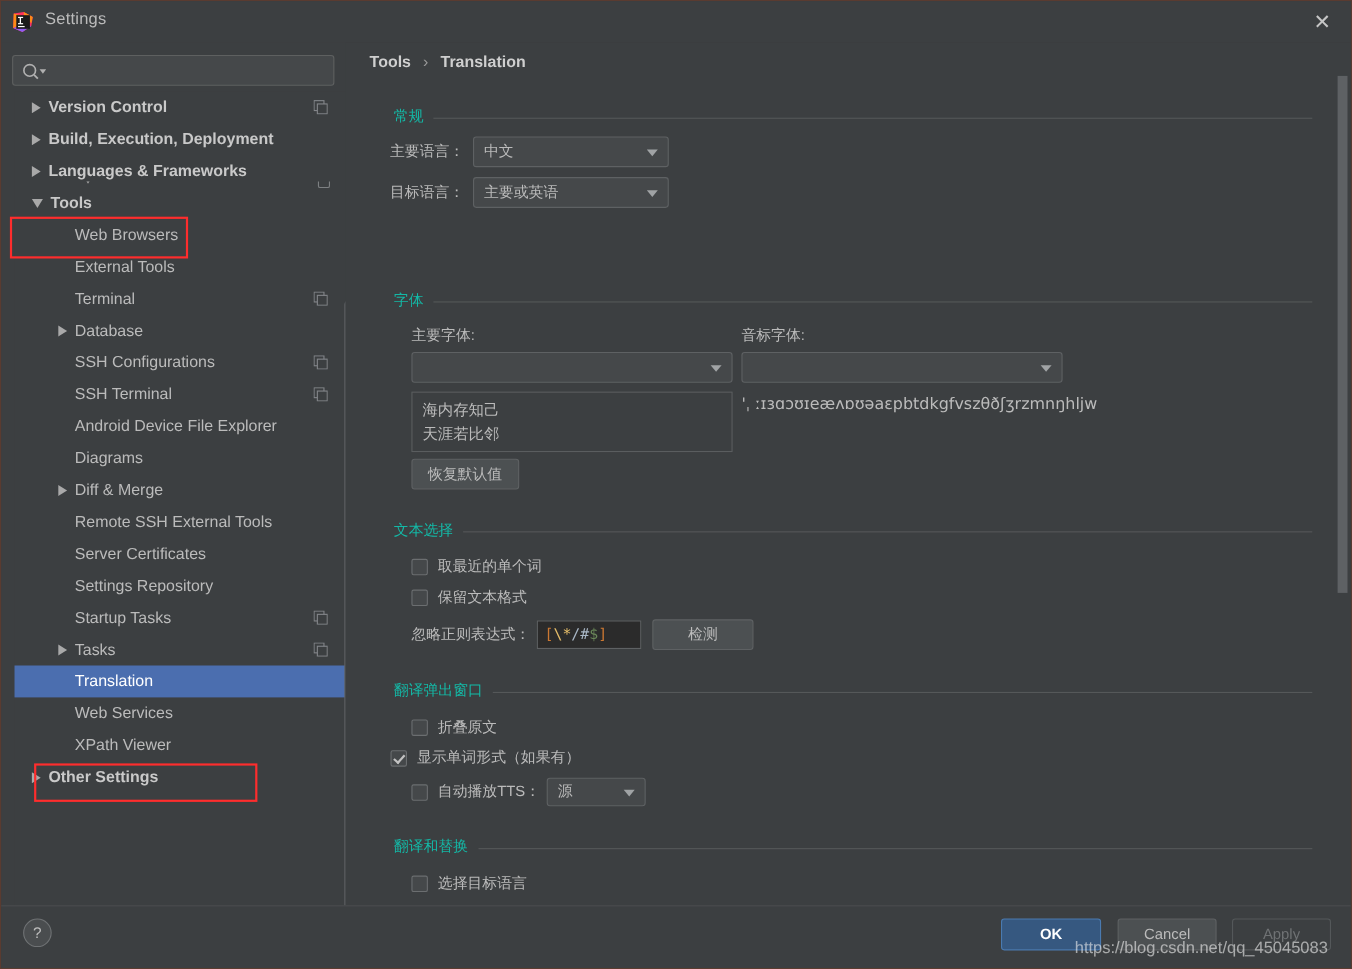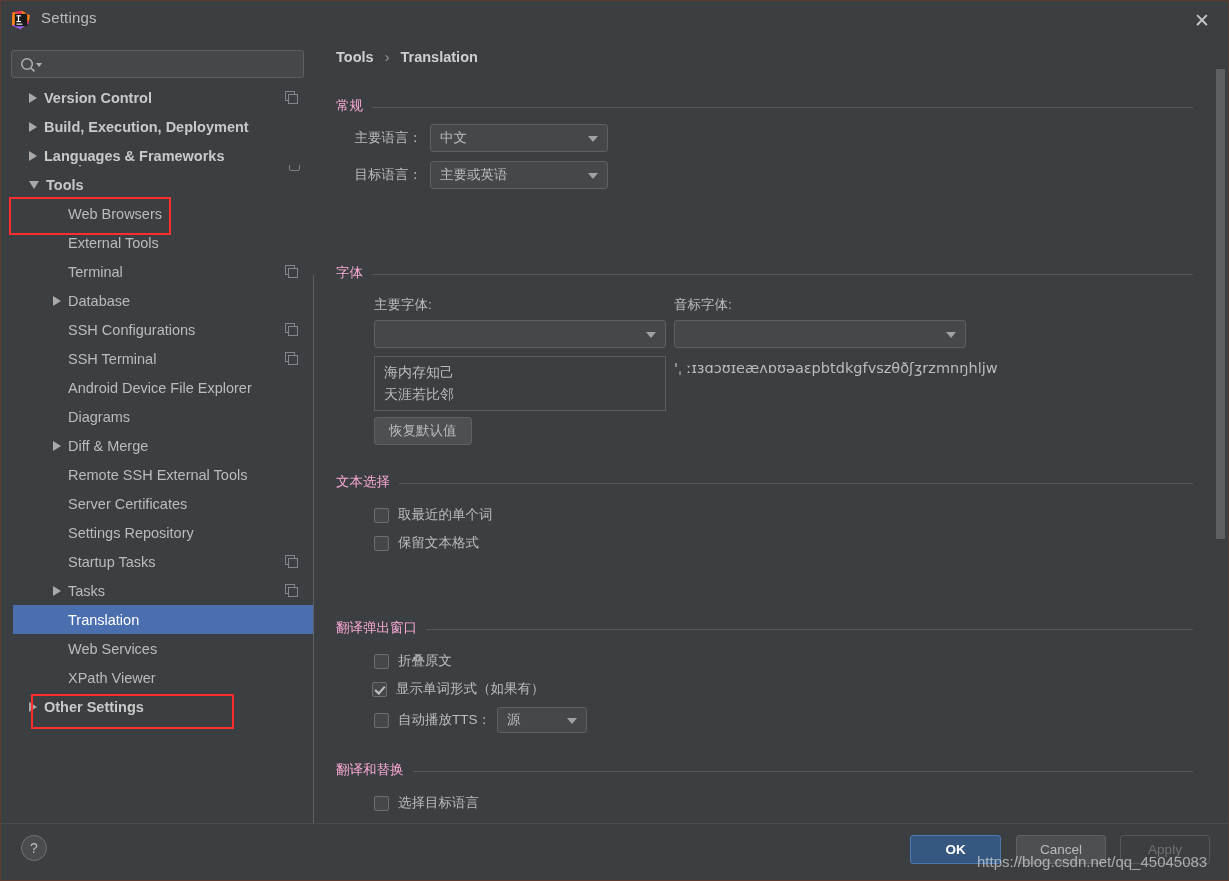--- a/index.html
+++ b/index.html
@@ -114,22 +114,23 @@
   }
   .bc-sep { color: #9a9a9a; font-weight: normal; margin: 0 7px; }
 
   .section {
     position: absolute;
     left: 22px;
     width: 857px;
   }
   .sec-head {
     display: flex; align-items: center;
-    color: #f9a8d4; font-size: 13.5px;
+    color: #14b8a6; font-size: 13.5px;
     height: 18px;
+    margin-left: 22px;
   }
   .sec-head .lbl { white-space: nowrap; }
   .sec-head .rule {
     flex: 1; height: 1px; background: #555859; margin-left: 9px; margin-top: 2px;
   }
 
   .row { display: flex; align-items: center; }
   .flabel { color: #bbbbbb; font-size: 13.5px; white-space: nowrap; }
 
   .combo {
@@ -526,33 +527,40 @@
       </div>
 
       <div class="row" style="margin-top:13px;margin-left:38px;height:22px;">
         <span class="chk"></span>
         <span class="chk-label">取最近的单个词</span>
       </div>
       <div class="row" style="margin-top:6px;margin-left:38px;height:22px;">
         <span class="chk"></span>
         <span class="chk-label">保留文本格式</span>
       </div>
+      <div class="row" style="margin-top:9px;margin-left:38px;height:28px;">
+        <span class="flabel">忽略正则表达式：</span>
+        <div class="regex-field" style="width:95px;margin-left:6px;">
+          <span id="regex-tokens"><span class="rx-br">[</span><span class="rx-esc">\*</span><span class="rx-plain">/#</span><span class="rx-dollar">$</span><span class="rx-br">]</span></span>
+        </div>
+        <button class="btn" style="margin-left:10px;width:92px;">检测</button>
+      </div>
     </div>
 
     <div class="section" style="top:580px;">
       <div class="sec-head">
         <span class="lbl">翻译弹出窗口</span>
         <span class="rule"></span>
       </div>
 
       <div class="row" style="margin-top:13px;margin-left:38px;height:22px;">
         <span class="chk"></span>
         <span class="chk-label">折叠原文</span>
       </div>
-      <div class="row" style="margin-top:6px;margin-left:36px;height:22px;">
+      <div class="row" style="margin-top:6px;margin-left:19px;height:22px;">
         <span class="chk checked"></span>
         <span class="chk-label">显示单词形式（如果有）</span>
       </div>
       <div class="row" style="margin-top:6px;margin-left:38px;height:28px;">
         <span class="chk"></span>
         <span class="chk-label">自动播放TTS：</span>
         <div class="combo" style="width:90px;margin-left:6px;height:26px;">
           <span class="val">源</span>
           <span class="arrow" style="top:10px;"></span>
         </div>

